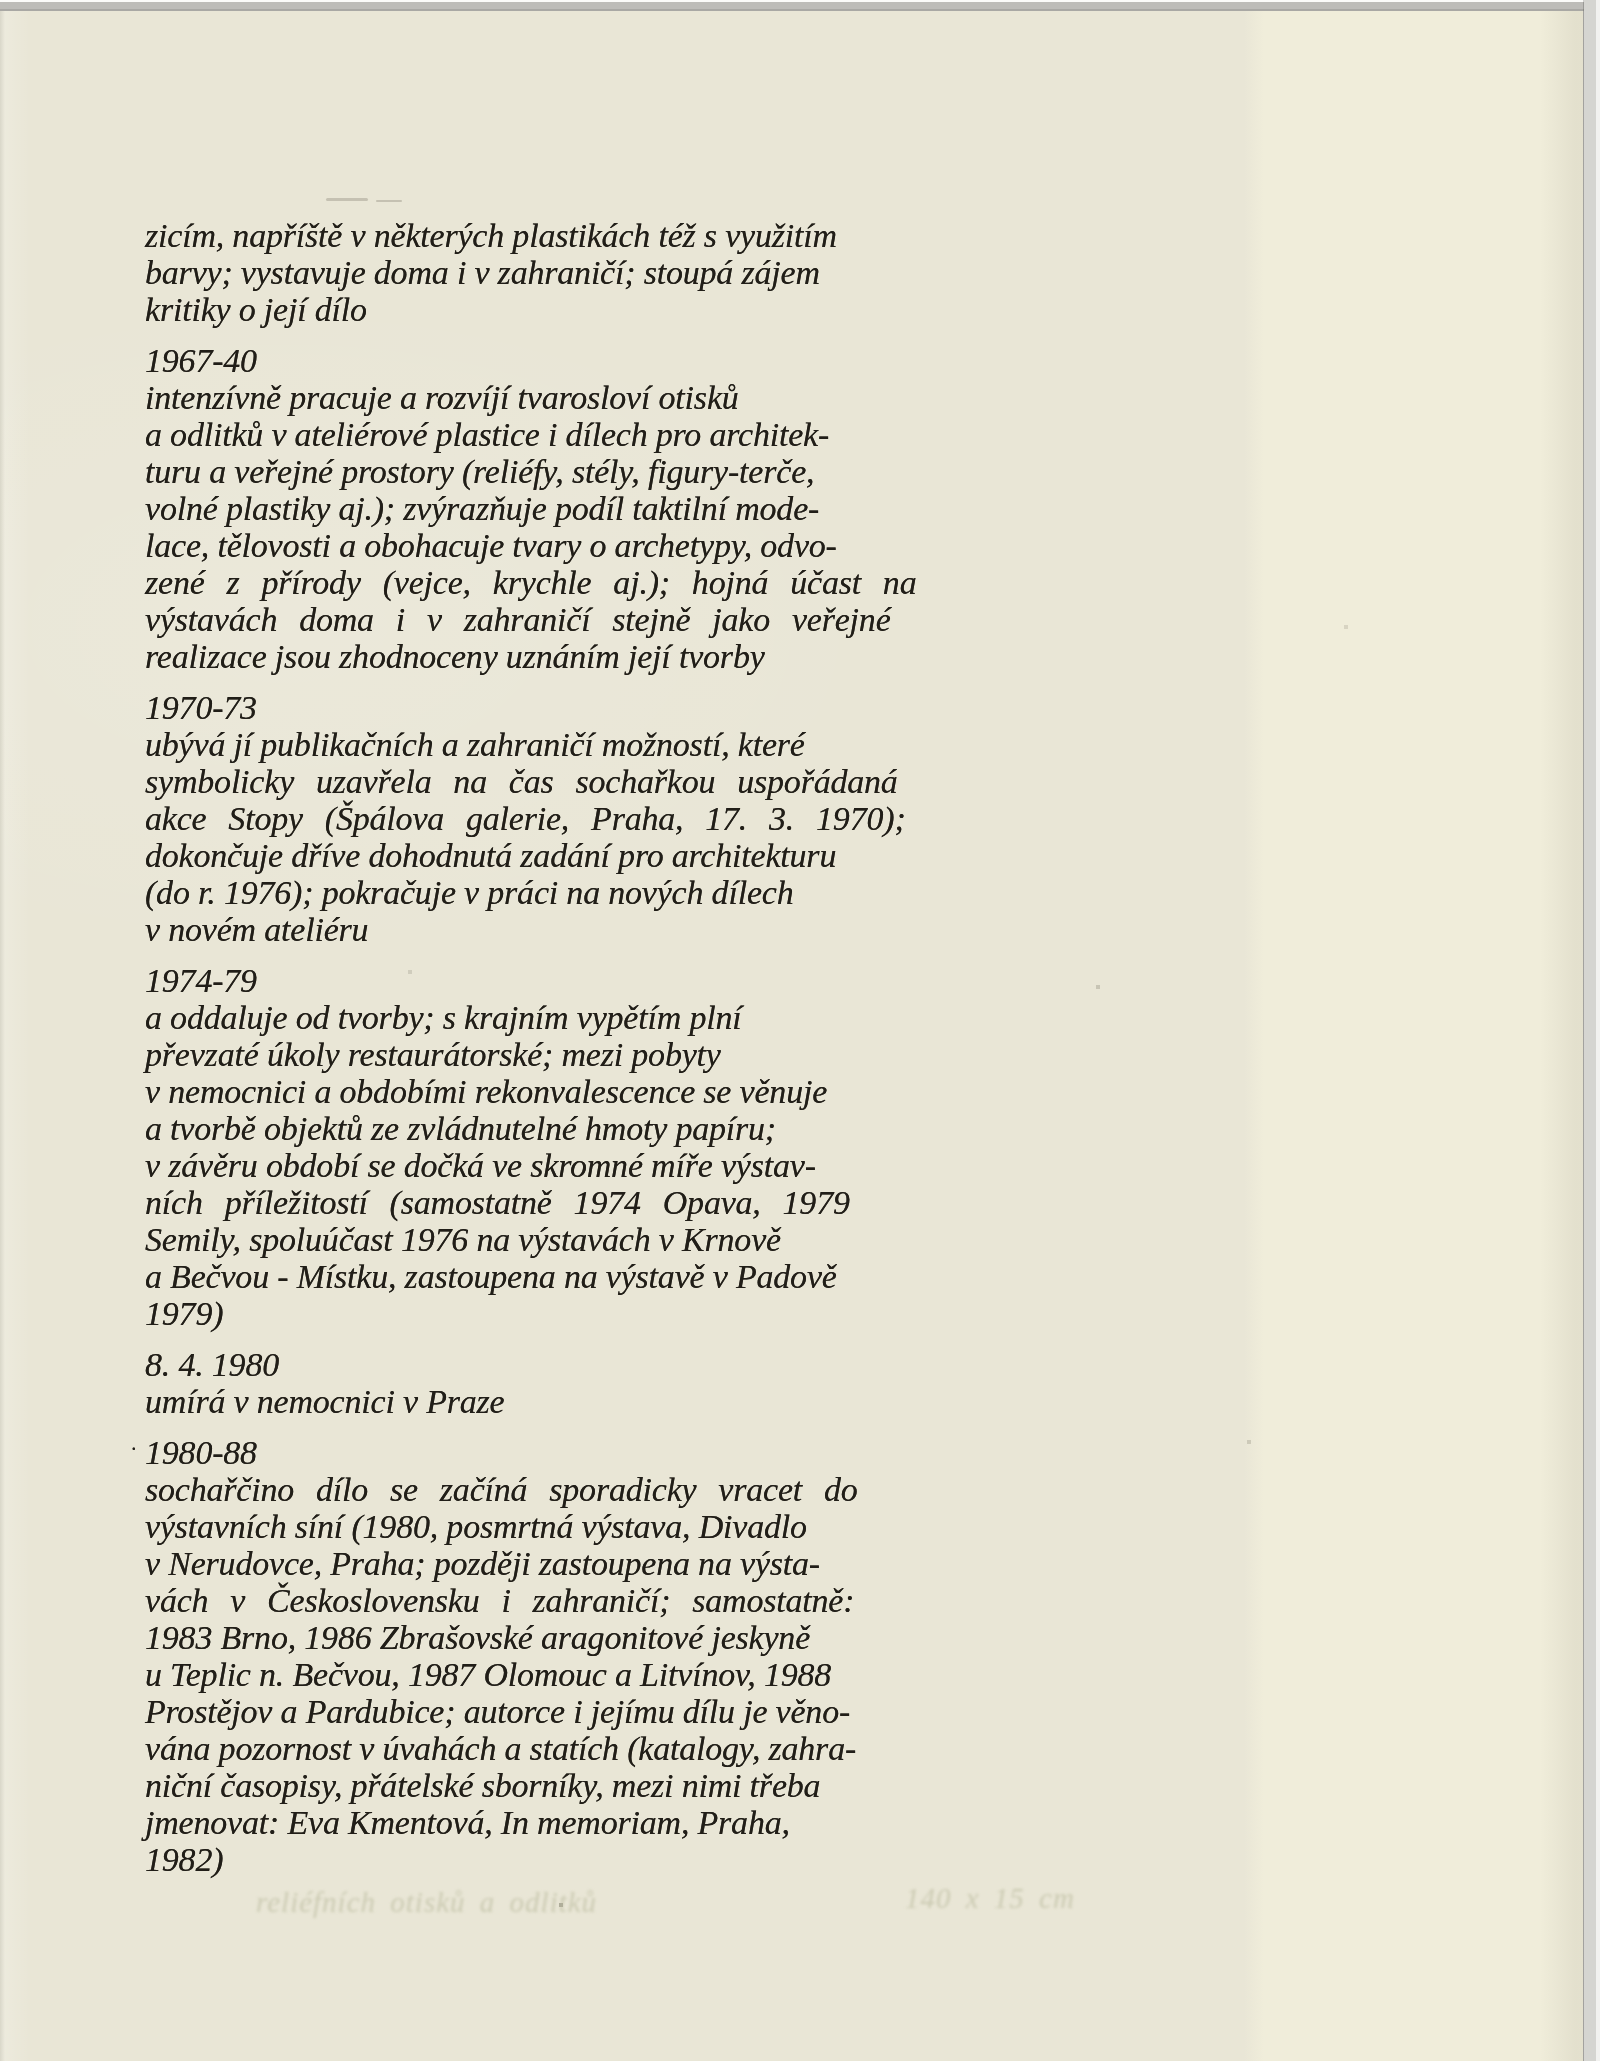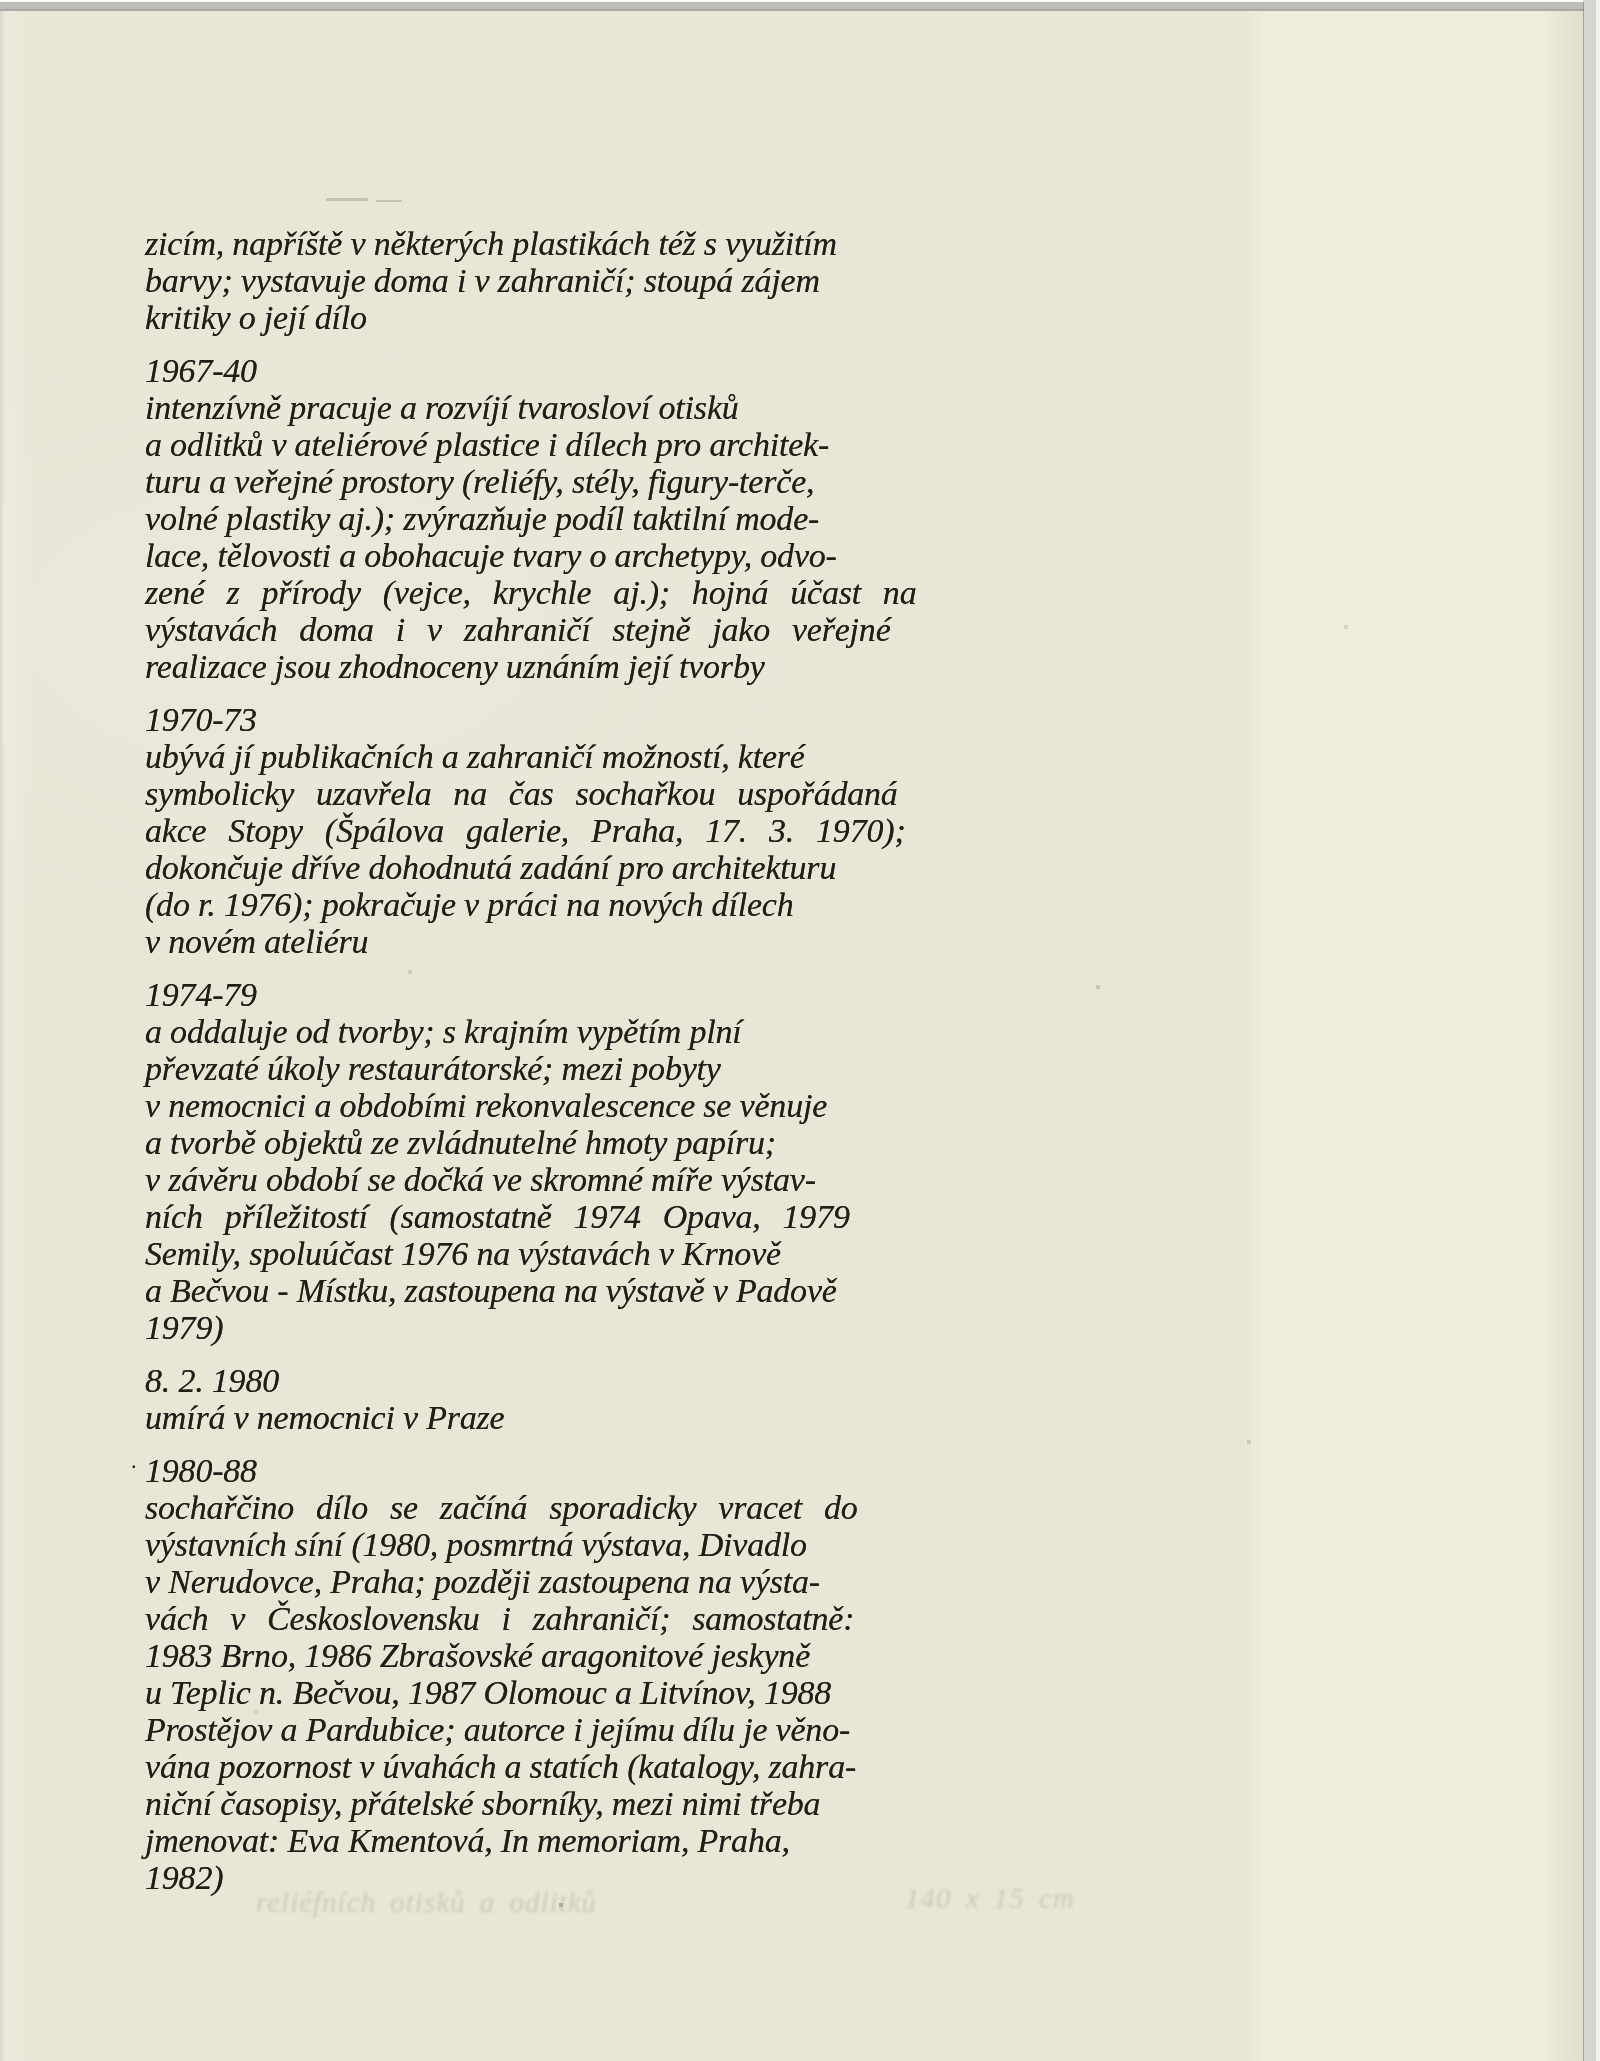--- a/index.html
+++ b/index.html
@@ -34,21 +34,21 @@
   }
   
   .text-block{
     position:absolute;left:145px;top:198px;width:900px;
     color:var(--ink,#211e18);
     font-style:italic;
     font-size:34px;line-height:37px;
     letter-spacing:-0.2px;
     text-shadow:0 0 0.6px rgba(33,30,24,0.85);
   }
-  .entry{margin:16px 0 14px 0;}
+  .entry{margin:8px 0 14px 0;}
   .entry:last-child{margin-bottom:0;}
   .year{position:relative;white-space:pre;}
   .marker{
     position:absolute;left:-14px;top:5px;
     font-size:20px;line-height:20px;letter-spacing:0;
   }
   .line{white-space:pre;}
   .line.wide{word-spacing:0.40em;}
   
   .ghost{
@@ -117,21 +117,21 @@
           <div class="line">převzaté úkoly restaurátorské; mezi pobyty</div>
           <div class="line">v nemocnici a obdobími rekonvalescence se věnuje</div>
           <div class="line">a tvorbě objektů ze zvládnutelné hmoty papíru;</div>
           <div class="line">v závěru období se dočká ve skromné míře výstav-</div>
           <div class="line wide">ních příležitostí (samostatně 1974 Opava, 1979</div>
           <div class="line">Semily, spoluúčast 1976 na výstavách v Krnově</div>
           <div class="line">a Bečvou - Místku, zastoupena na výstavě v Padově</div>
           <div class="line">1979)</div>
         </section>
         <section class="entry">
-          <div class="year">8. 2. 1980</div>
+          <div class="year">8. 4. 1980</div>
           <div class="line">umírá v nemocnici v Praze</div>
         </section>
         <section class="entry">
           <div class="year"><span class="marker">·</span>1980-88</div>
           <div class="line wide">sochařčino dílo se začíná sporadicky vracet do</div>
           <div class="line">výstavních síní (1980, posmrtná výstava, Divadlo</div>
           <div class="line">v Nerudovce, Praha; později zastoupena na výsta-</div>
           <div class="line wide">vách v Československu i zahraničí; samostatně:</div>
           <div class="line">1983 Brno, 1986 Zbrašovské aragonitové jeskyně</div>
           <div class="line">u Teplic n. Bečvou, 1987 Olomouc a Litvínov, 1988</div>

